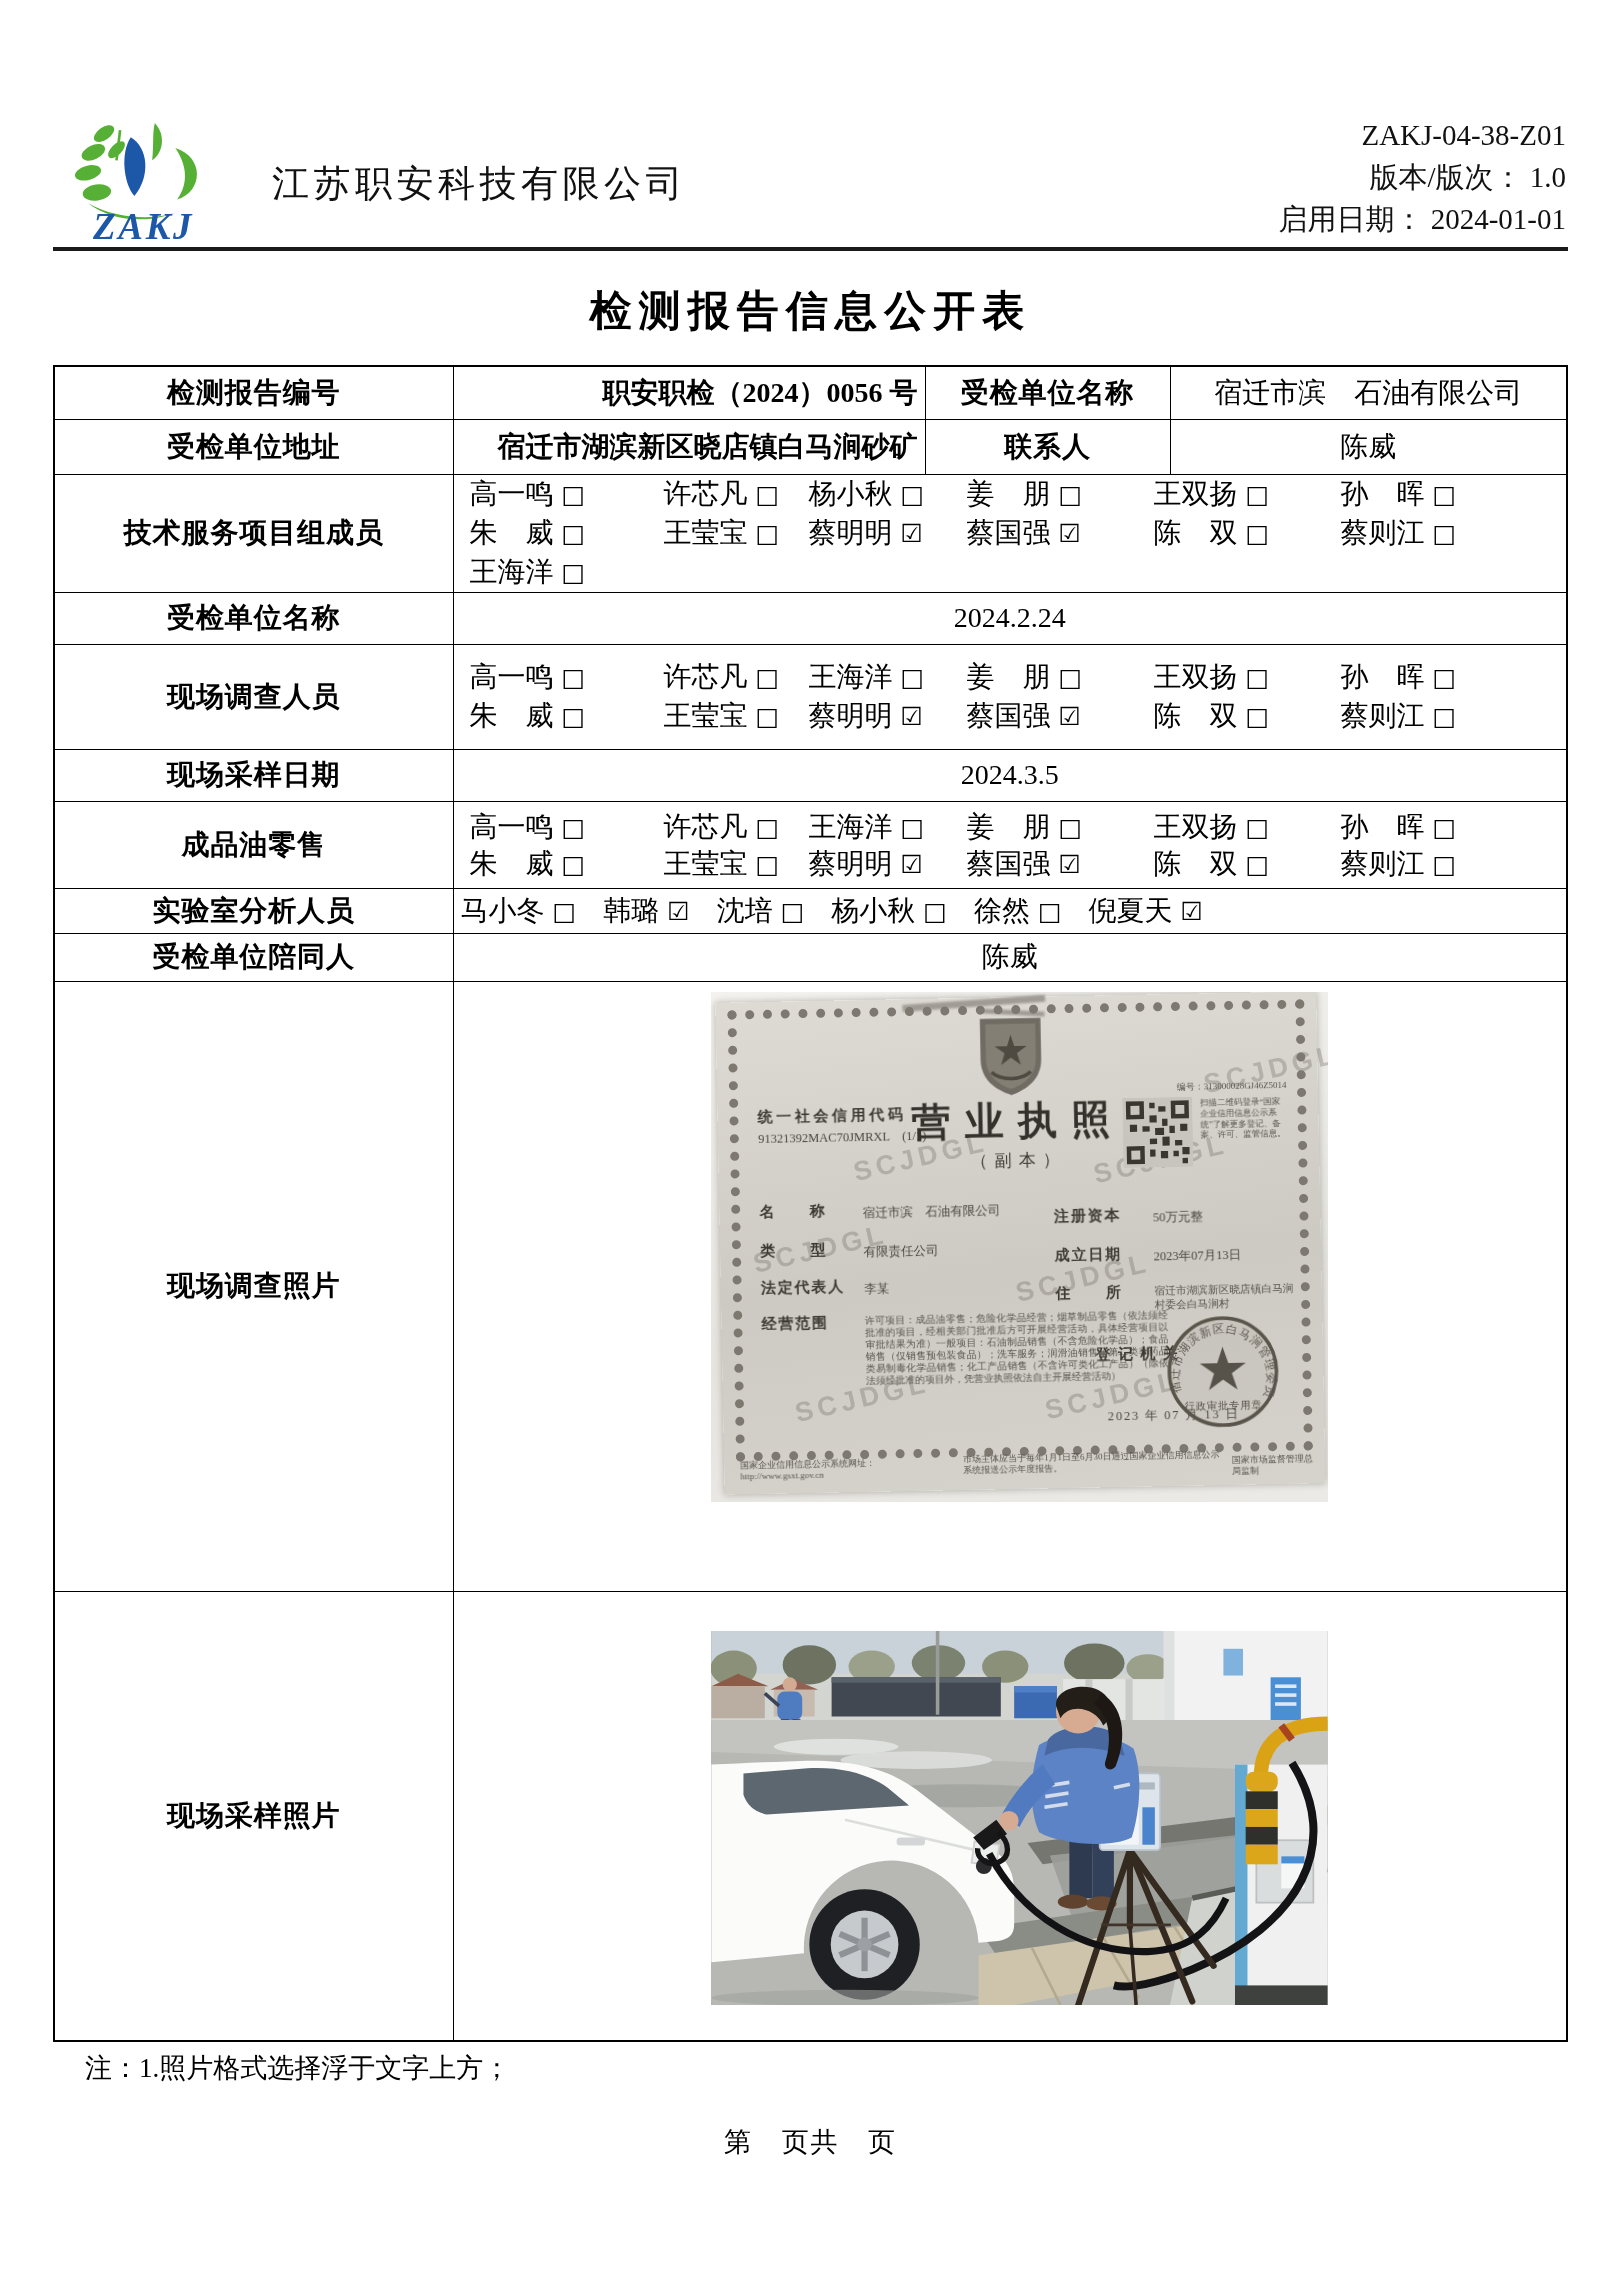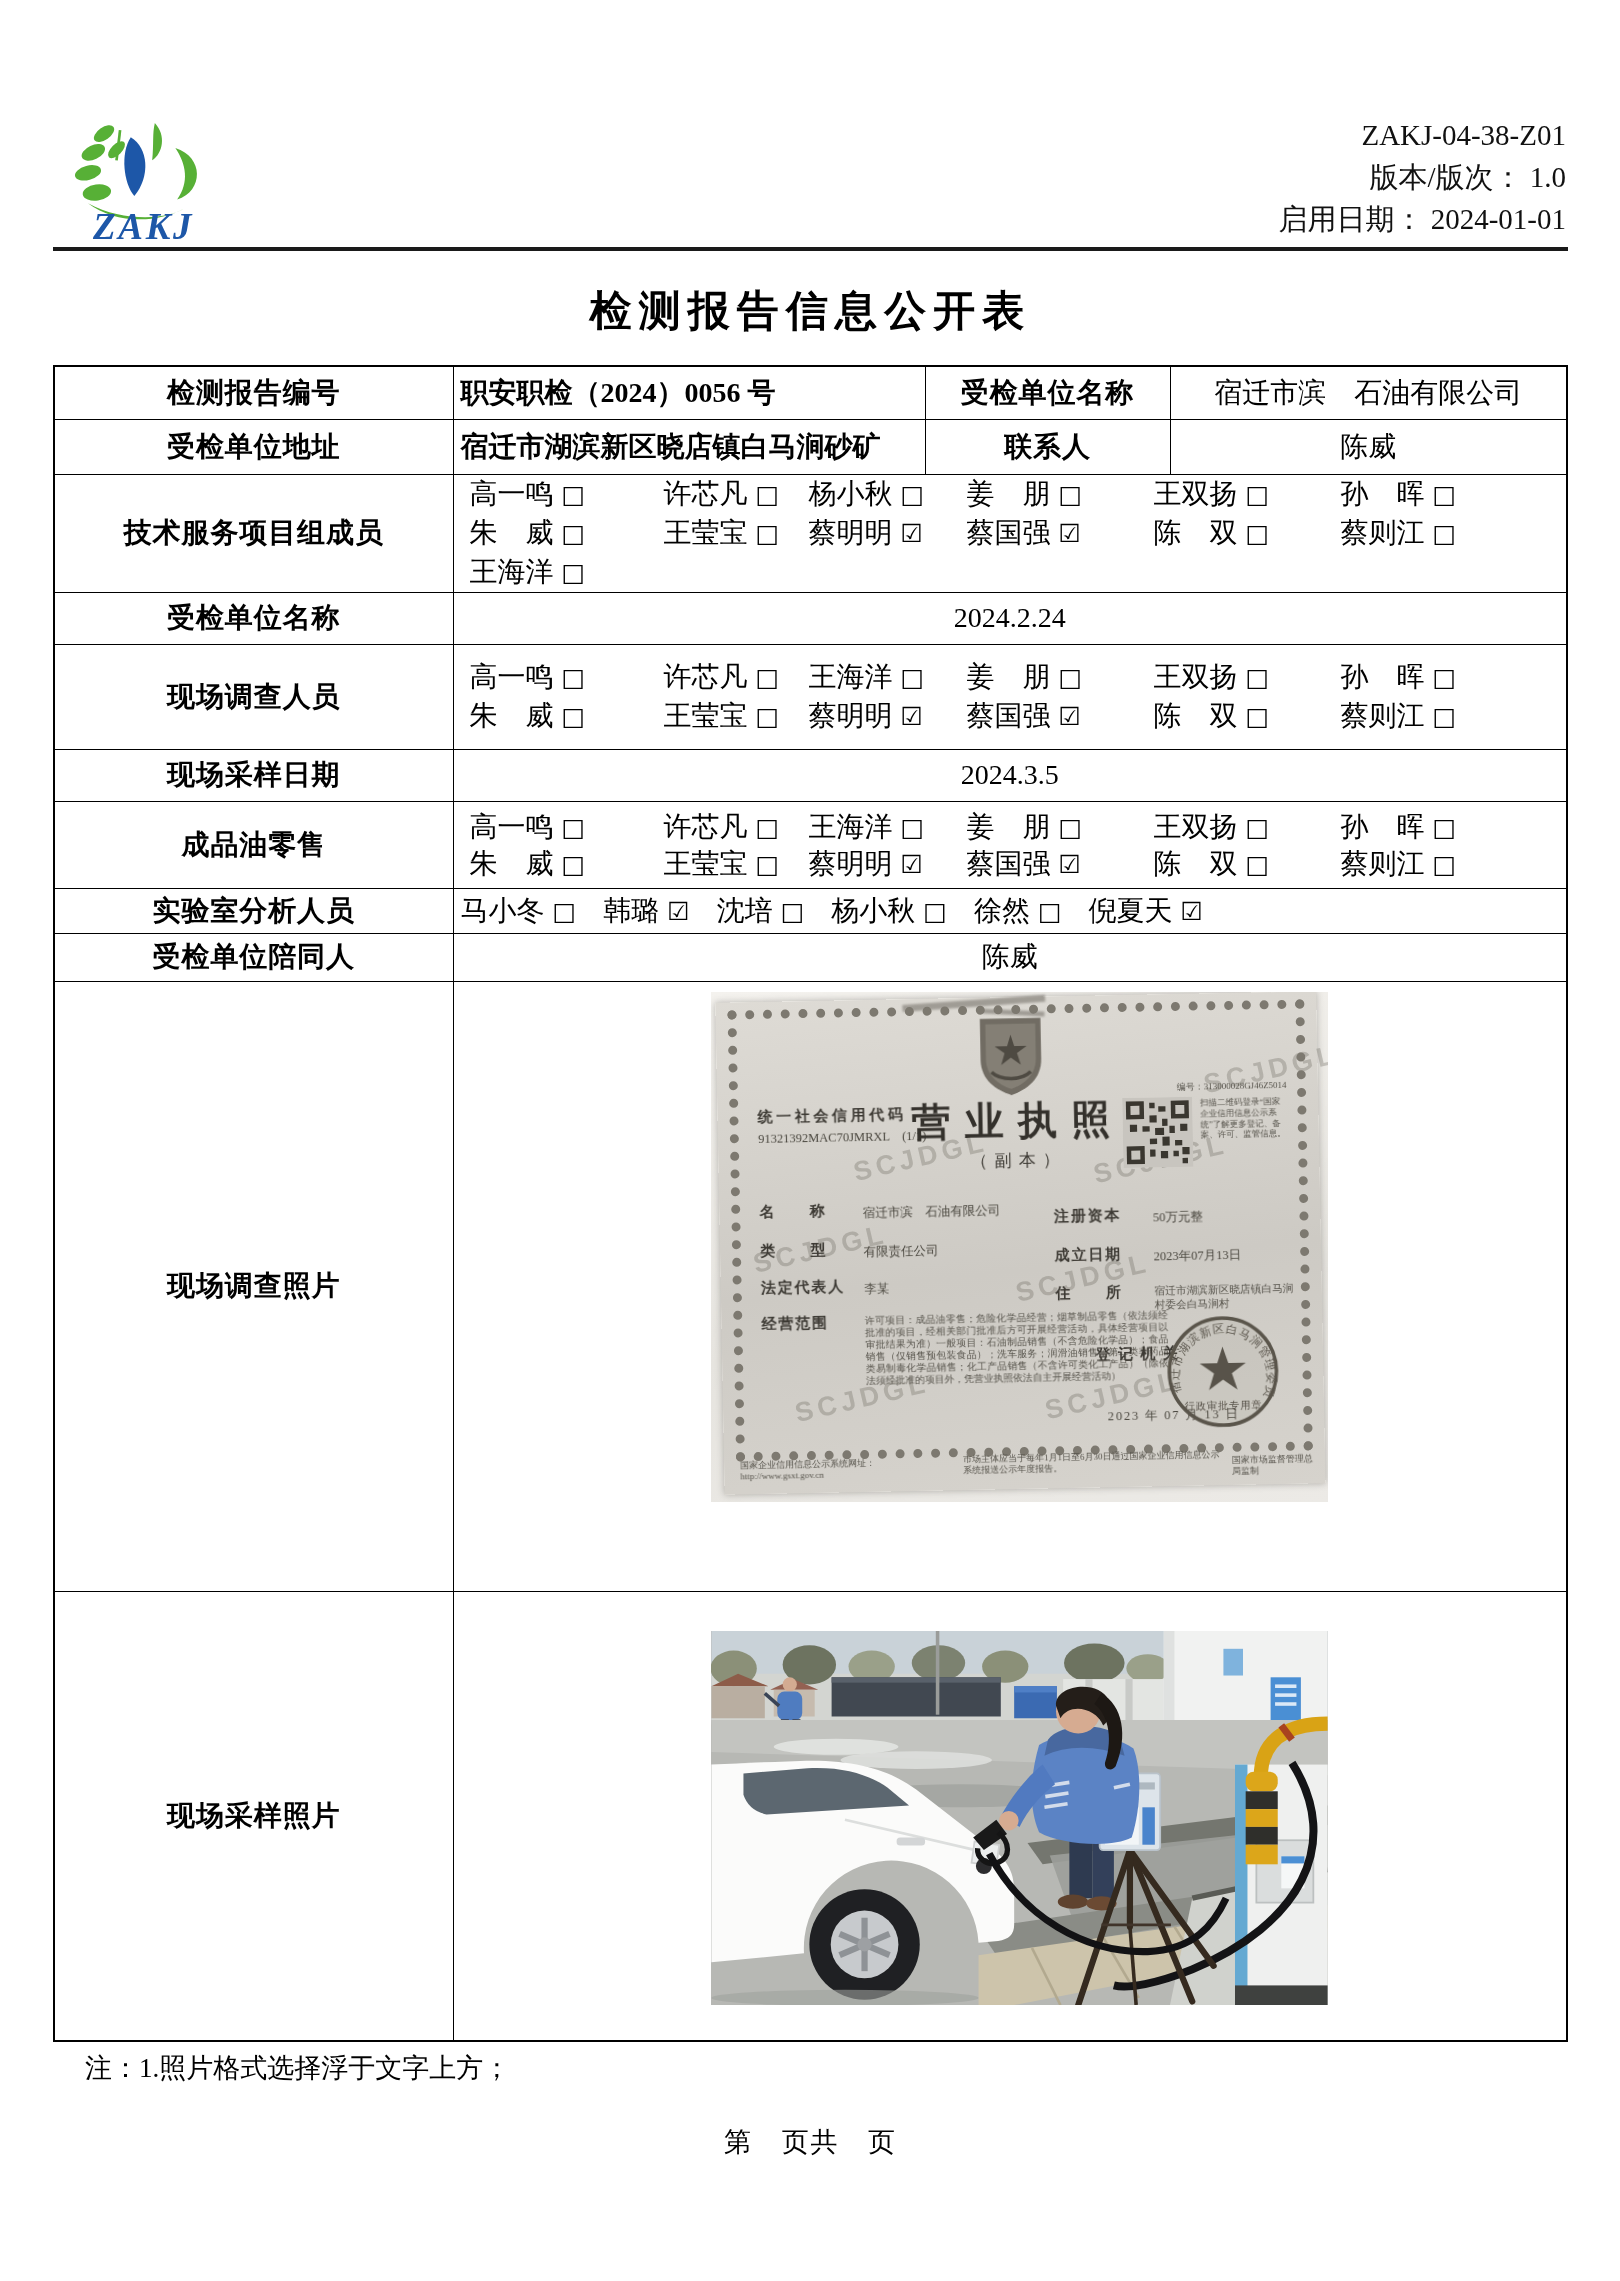--- a/index.html
+++ b/index.html
@@ -12,21 +12,21 @@
   .company-name{position:absolute;left:272px;top:159px;font-size:37px;letter-spacing:4.5px;color:#111;}
   .hdr-right{position:absolute;right:55px;top:114px;text-align:right;font-size:29px;line-height:42px;color:#111;}
   .hdr-rule{position:absolute;left:53px;top:247px;width:1515px;height:3.6px;background:#1a1a1a;}
   .page-title{position:absolute;left:0;top:283px;width:100%;text-align:center;
               font-size:42px;font-weight:bold;letter-spacing:7.1px;}
   
   table.info{position:absolute;left:53px;top:365px;border-collapse:collapse;table-layout:fixed;width:1513px;}
   table.info td{border:1.8px solid #000;padding:0 7.1px;font-size:28px;vertical-align:middle;overflow:hidden;}
   table.info{border:2.7px solid #000;}
   td.lbl{text-align:center;font-weight:bold;letter-spacing:0.9px;}
-  td.val{text-align:left;padding-left:10.7px;}
+  td.val{text-align:right;padding-left:10.7px;}
   td.valb{font-weight:bold;}
   td.center{text-align:center;}
   td.names{padding-left:9px;}
   .mline{position:relative;height:39px;}
   .member.abs{position:absolute;top:0;white-space:nowrap;}
   .member.inline{display:inline-block;margin-right:27px;white-space:nowrap;}
   .mname{font-size:28px;}
   .mbox{font-family:"DejaVu Sans",sans-serif;font-size:25px;margin-left:8px;}
   .mbox.checked{font-weight:bold;}
   td.photo-cell{position:relative;padding:0;}
@@ -74,20 +74,21 @@
         <ellipse cx="52" cy="40" rx="12" ry="6" transform="rotate(-45 52 40)"></ellipse>
         <path d="M95 10 C108 24 104 44 92 52 C94 34 92 22 95 10 Z"></path>
         <path d="M118 38 C150 48 150 86 120 96 C134 76 130 56 118 38 Z"></path>
         <path d="M20 100 C60 122 110 118 128 106 C96 124 48 122 20 100 Z"></path>
       </g>
       <path d="M68 26 C88 38 90 70 72 92 C60 78 56 44 68 26 Z" fill="#1d57a8"></path>
       <path d="M52 52 L56 18" stroke="#57b036" stroke-width="3" fill="none"></path>
     </svg>
     <span class="logo-text">ZAKJ</span>
   </div>
+  <div class="company-name">江苏职安科技有限公司</div>
   <div class="hdr-right">
     <div>ZAKJ-04-38-Z01</div>
     <div>版本/版次：  1.0</div>
     <div>启用日期：  2024-01-01</div>
   </div>
   <div class="hdr-rule"></div>
 
   <div class="page-title">检测报告信息公开表</div>
 
   <table class="info">

